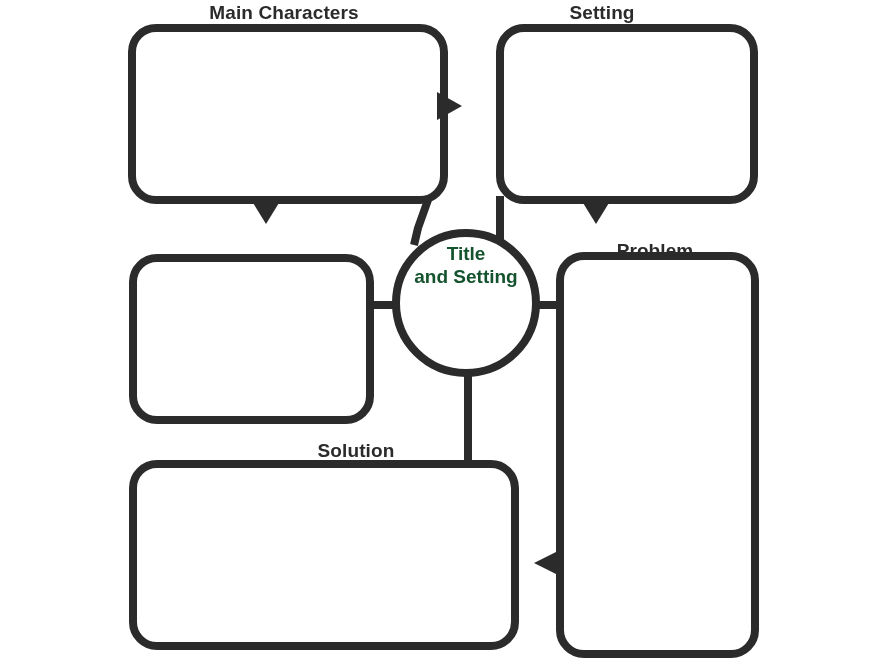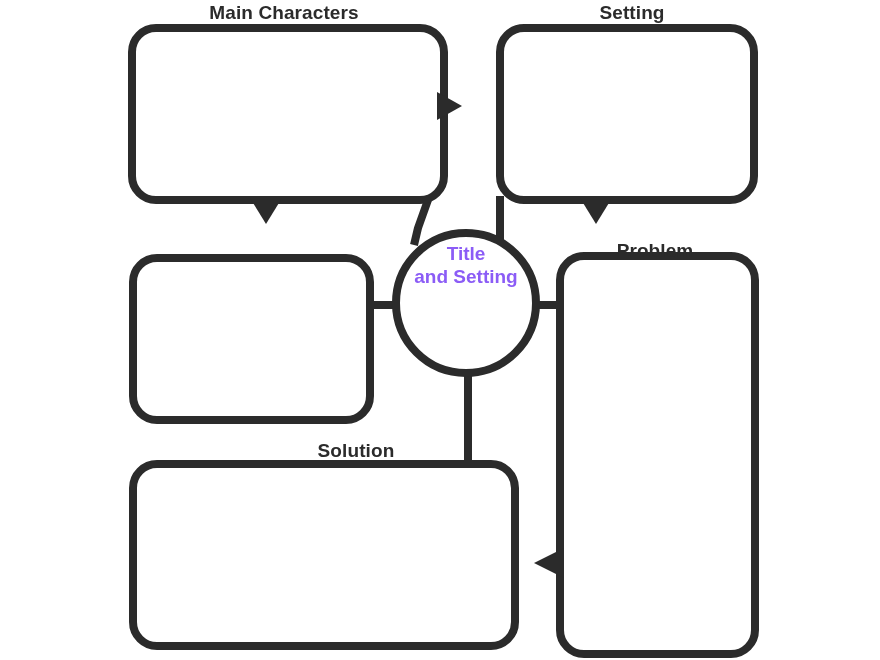--- a/index.html
+++ b/index.html
@@ -40,21 +40,21 @@
     text-align: center;
     transform: translateX(-50%);
     user-select: none;
   }
   .center-label {
     position: absolute;
     font-family: "Liberation Sans", sans-serif;
     font-weight: bold;
     font-size: 19px;
     line-height: 23px;
-    color: #8b5cf6;
+    color: #14532d;
     text-align: center;
     transform: translateX(-50%);
     user-select: none;
   }
   .center-label .line {
     display: block;
     white-space: nowrap;
   }
   .write-area {
     position: absolute;
@@ -107,21 +107,21 @@
       <polygon points="580,198 612,198 596,224" fill="#2b2b2b"></polygon>
 
       <polygon points="564,548 564,578 534,563" fill="#2b2b2b"></polygon>
 
     </g>
 
   </svg>
 
   <div class="box-label" style="left:284px; top:2px;">Main Characters</div>
 
-  <div class="box-label" style="left:632px; top:2px;">Setting</div>
+  <div class="box-label" style="left:602px; top:2px;">Setting</div>
 
 
   <div class="box-label" style="left:655px; top:232px;margin-top:8px;">Problem</div>
 
   <div class="box-label" style="left:324px; top:440px;margin-left:32px;">Solution</div>
 
   <div class="center-label" style="left:466px; top:242px;">
     <span class="line">Title</span>
     <span class="line">and Setting</span>
   </div>

